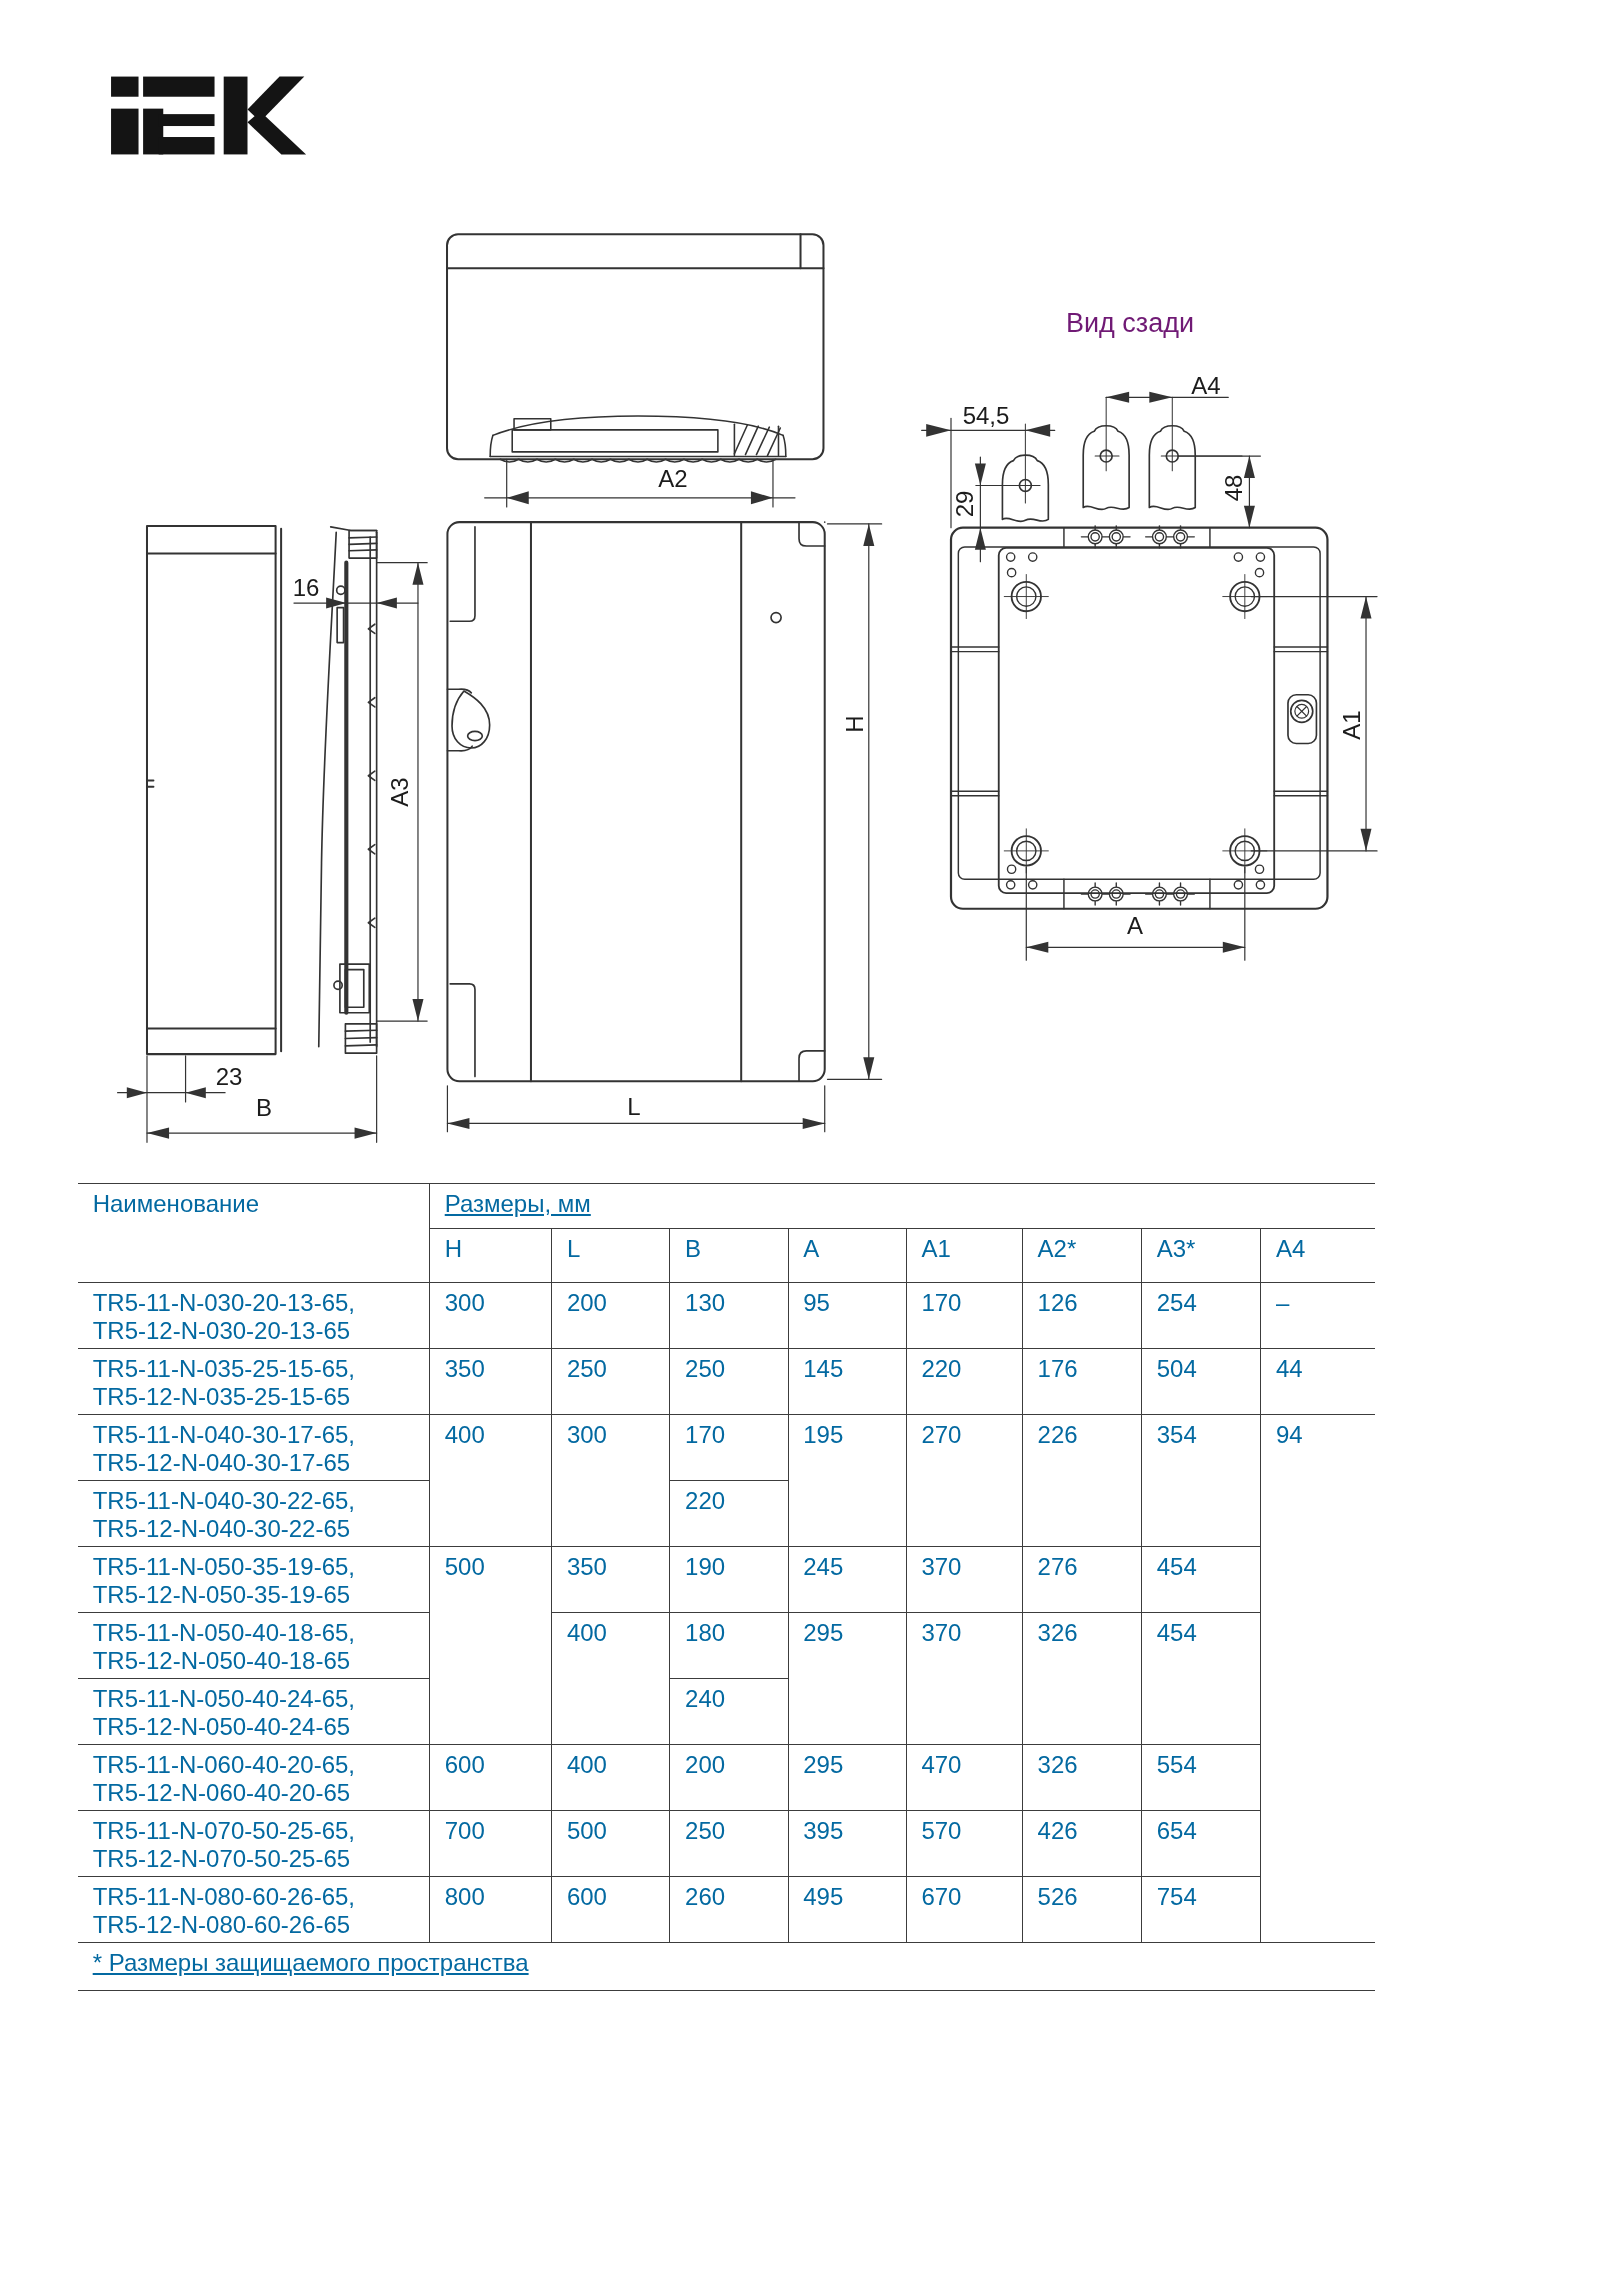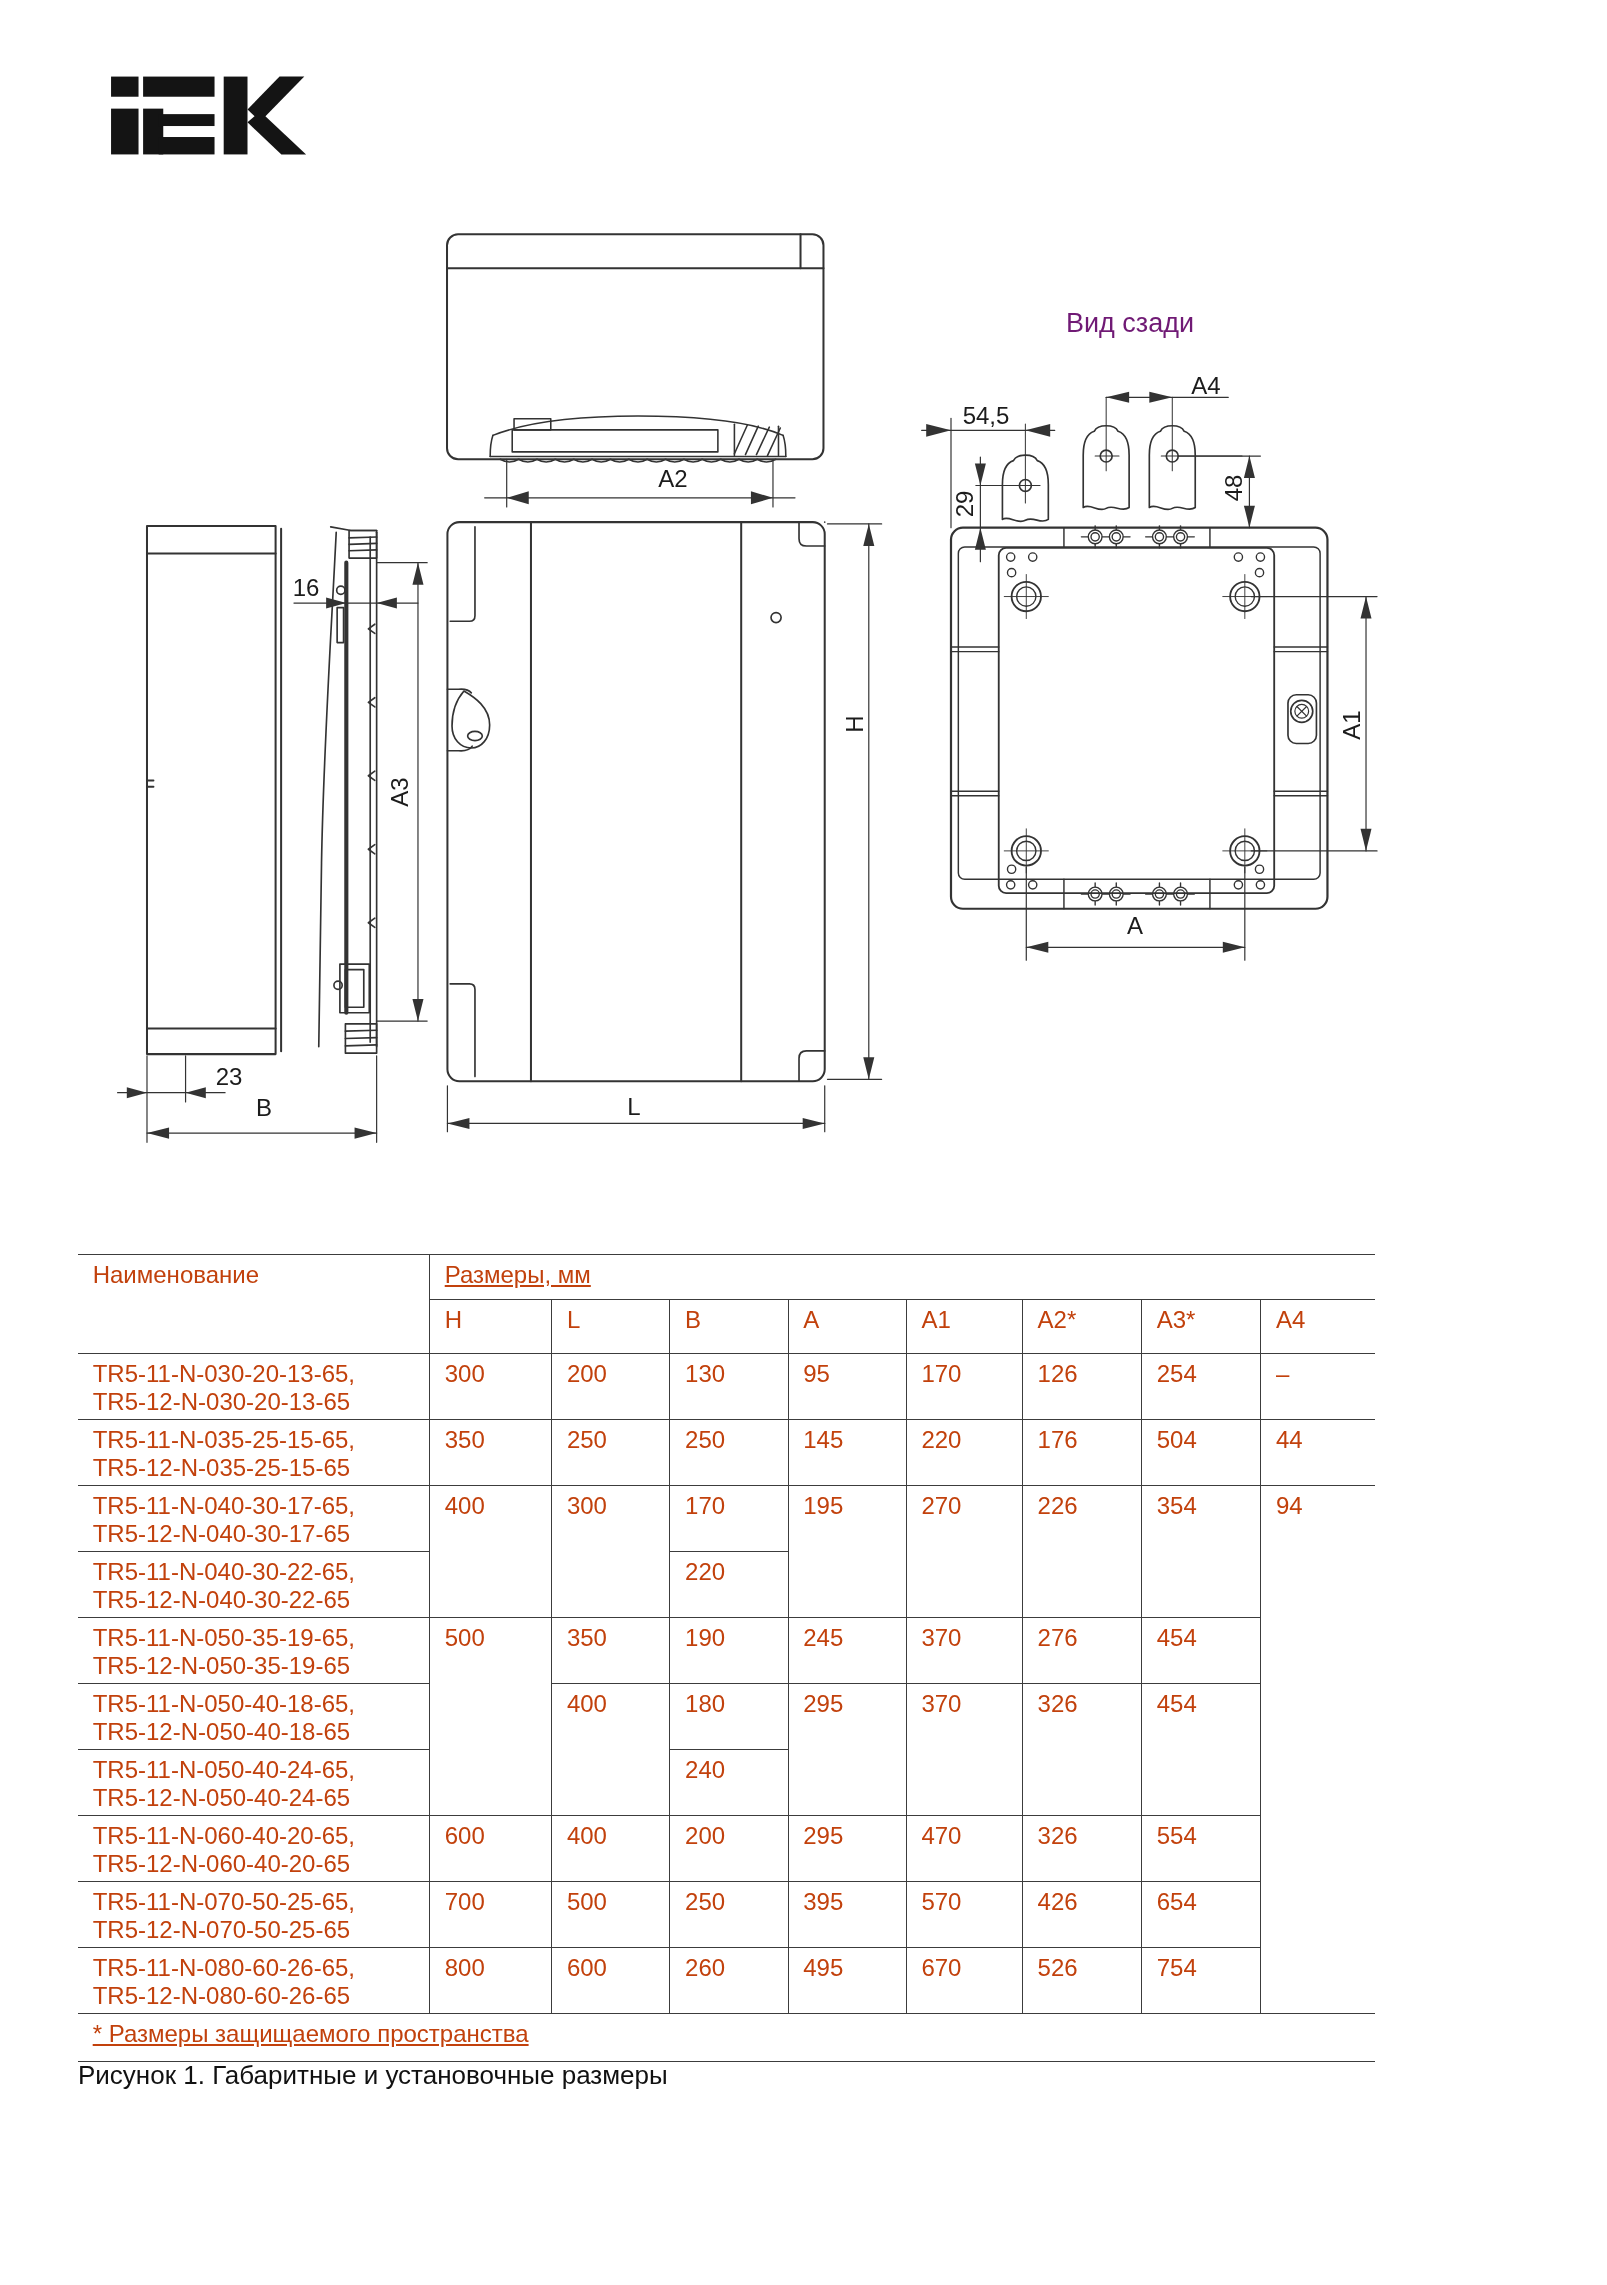--- a/index.html
+++ b/index.html
@@ -8,22 +8,22 @@
   .abs{position:absolute;}
   .dim-label{position:absolute;font-size:24px;color:#1c1c1c;white-space:nowrap;
              transform:translate(-50%,-50%);line-height:1;}
   .dim-label.rot{transform:translate(-50%,-50%) rotate(-90deg);}
   .view-title{position:absolute;font-size:27px;color:#701a75;white-space:nowrap;
               transform:translate(-50%,-50%);}
   svg{position:absolute;overflow:visible;}
   svg path,svg rect,svg line,svg circle,svg ellipse,svg polyline{vector-effect:none;}
 
   
-  table.dims{position:absolute;left:78px;top:1254px;width:1297px;border-collapse:collapse;
-             table-layout:fixed;font-size:24px;color:#c2410c;}
+  table.dims{position:absolute;left:78px;top:1183px;width:1297px;border-collapse:collapse;
+             table-layout:fixed;font-size:24px;color:#0369a1;}
   table.dims td,table.dims th{font-weight:normal;text-align:left;vertical-align:top;
              padding:5.5px 5.5px 0 14.7px;line-height:28.5px;}
   table.dims .b-t{border-top:1.8px solid #3c3c3c;}
   table.dims .b-b{border-bottom:1.8px solid #3c3c3c;text-decoration:underline;}
   table.dims .b-l{border-left:1.8px solid #3c3c3c;}
   td.namecell{white-space:pre-line;padding-left:26px;}
   th.namehead{padding-left:26px;padding-top:7.3px;}
   tr.h1{height:45px;} tr.h2{height:54px;} tr.dr{height:66px;} tr.fn{height:48px;}
   td.fncell{padding-left:14.7px;padding-top:9.2px;}
   .caption{position:absolute;left:78px;top:2060px;font-size:26px;color:#111;}
@@ -471,15 +471,14 @@
         <td class="b-t b-l">670</td>
         <td class="b-t b-l">526</td>
         <td class="b-t b-l">754</td>
       </tr>
       <tr class="fn">
         <td class="fncell b-t b-b" colspan="9">* Размеры защищаемого пространства</td>
       </tr>
     </tbody>
   </table>
 
-  <div class="caption">Рисунок 1. Габаритные и установочные размеры</div>
 </div>
 
 
 </body></html>

